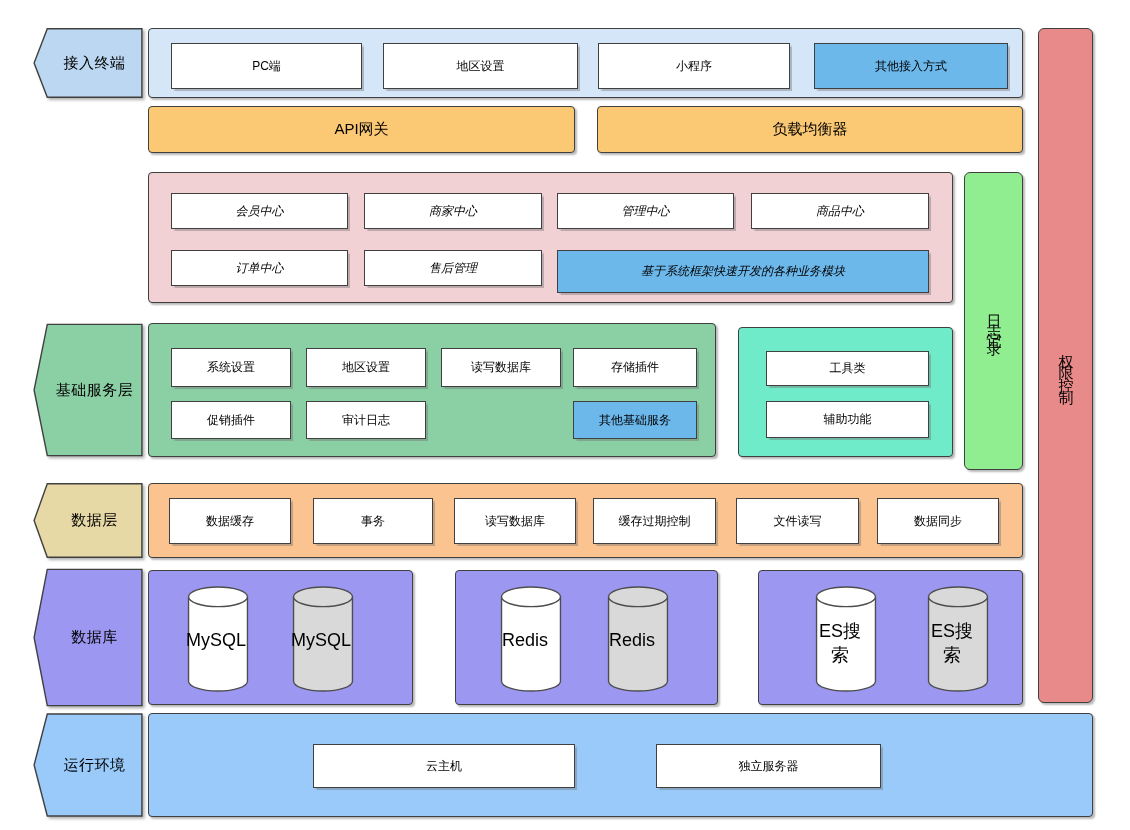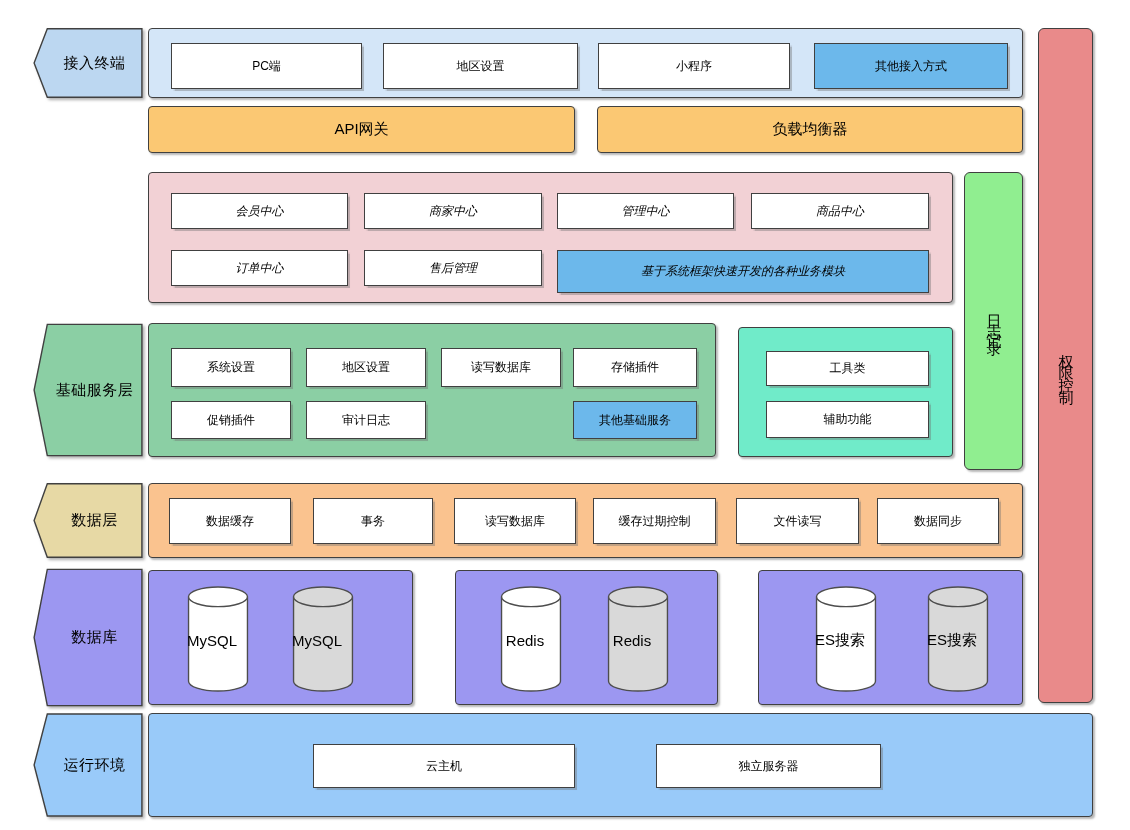--- a/index.html
+++ b/index.html
@@ -28,21 +28,21 @@
         display:flex;align-items:center;justify-content:center;font-size:12px;
         box-shadow:1.5px 1.5px 1px rgba(110,110,110,.4);}
   .bbox{background:#6CB8EB;}
   
   .vbar{display:flex;align-items:center;justify-content:center;}
   .vtext{writing-mode:vertical-rl;text-orientation:upright;font-size:15px;letter-spacing:9px;}
   
   .cylinder{position:absolute;width:64px;height:108px;}
   .cylinder svg{position:absolute;inset:0;width:100%;height:100%;}
   .cyl-label{position:absolute;left:0;right:12px;top:50%;transform:translateY(-42%);
-             text-align:center;font-size:15px;}
+             text-align:center;font-size:18px;}
   .cyl-white path,.cyl-white ellipse{fill:#fff;stroke:#4d4d4d;stroke-width:1.4;}
   .cyl-gray path,.cyl-gray ellipse{fill:#D9D9D9;stroke:#4d4d4d;stroke-width:1.4;}
 </style>
 </head>
 <body>
 
 <div class="canvas">
 
   <div class="pent" style="top:28px;height:70px">
     <svg viewBox="0 0 100 100" preserveAspectRatio="none">

